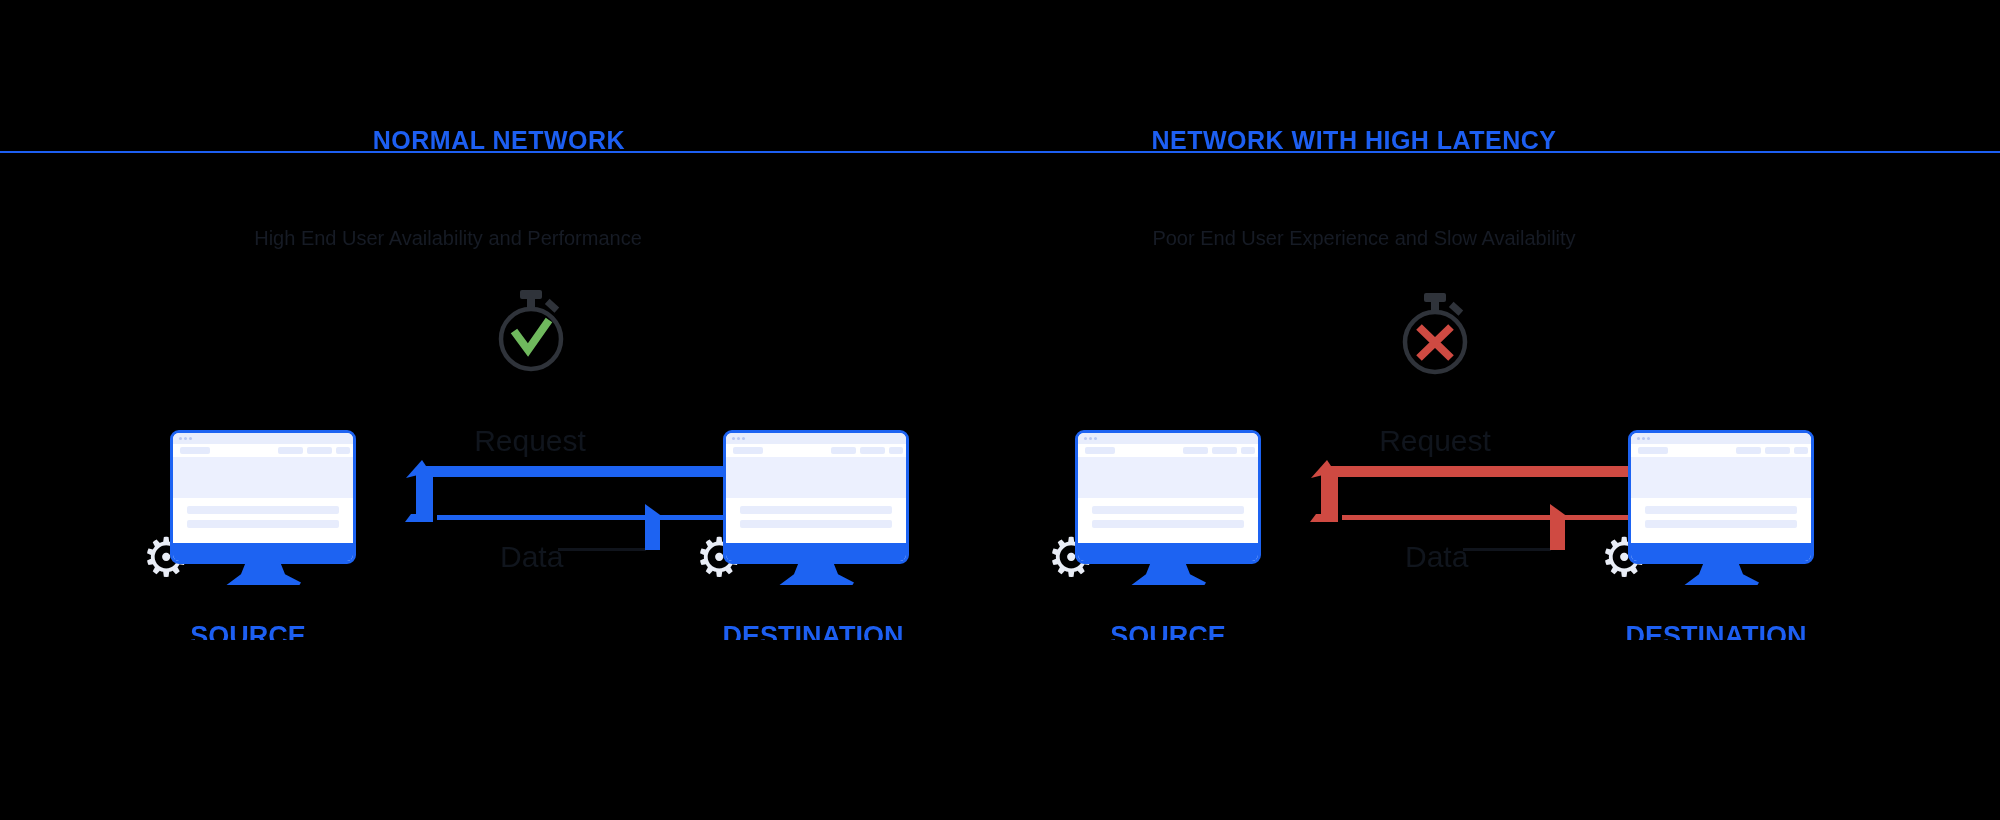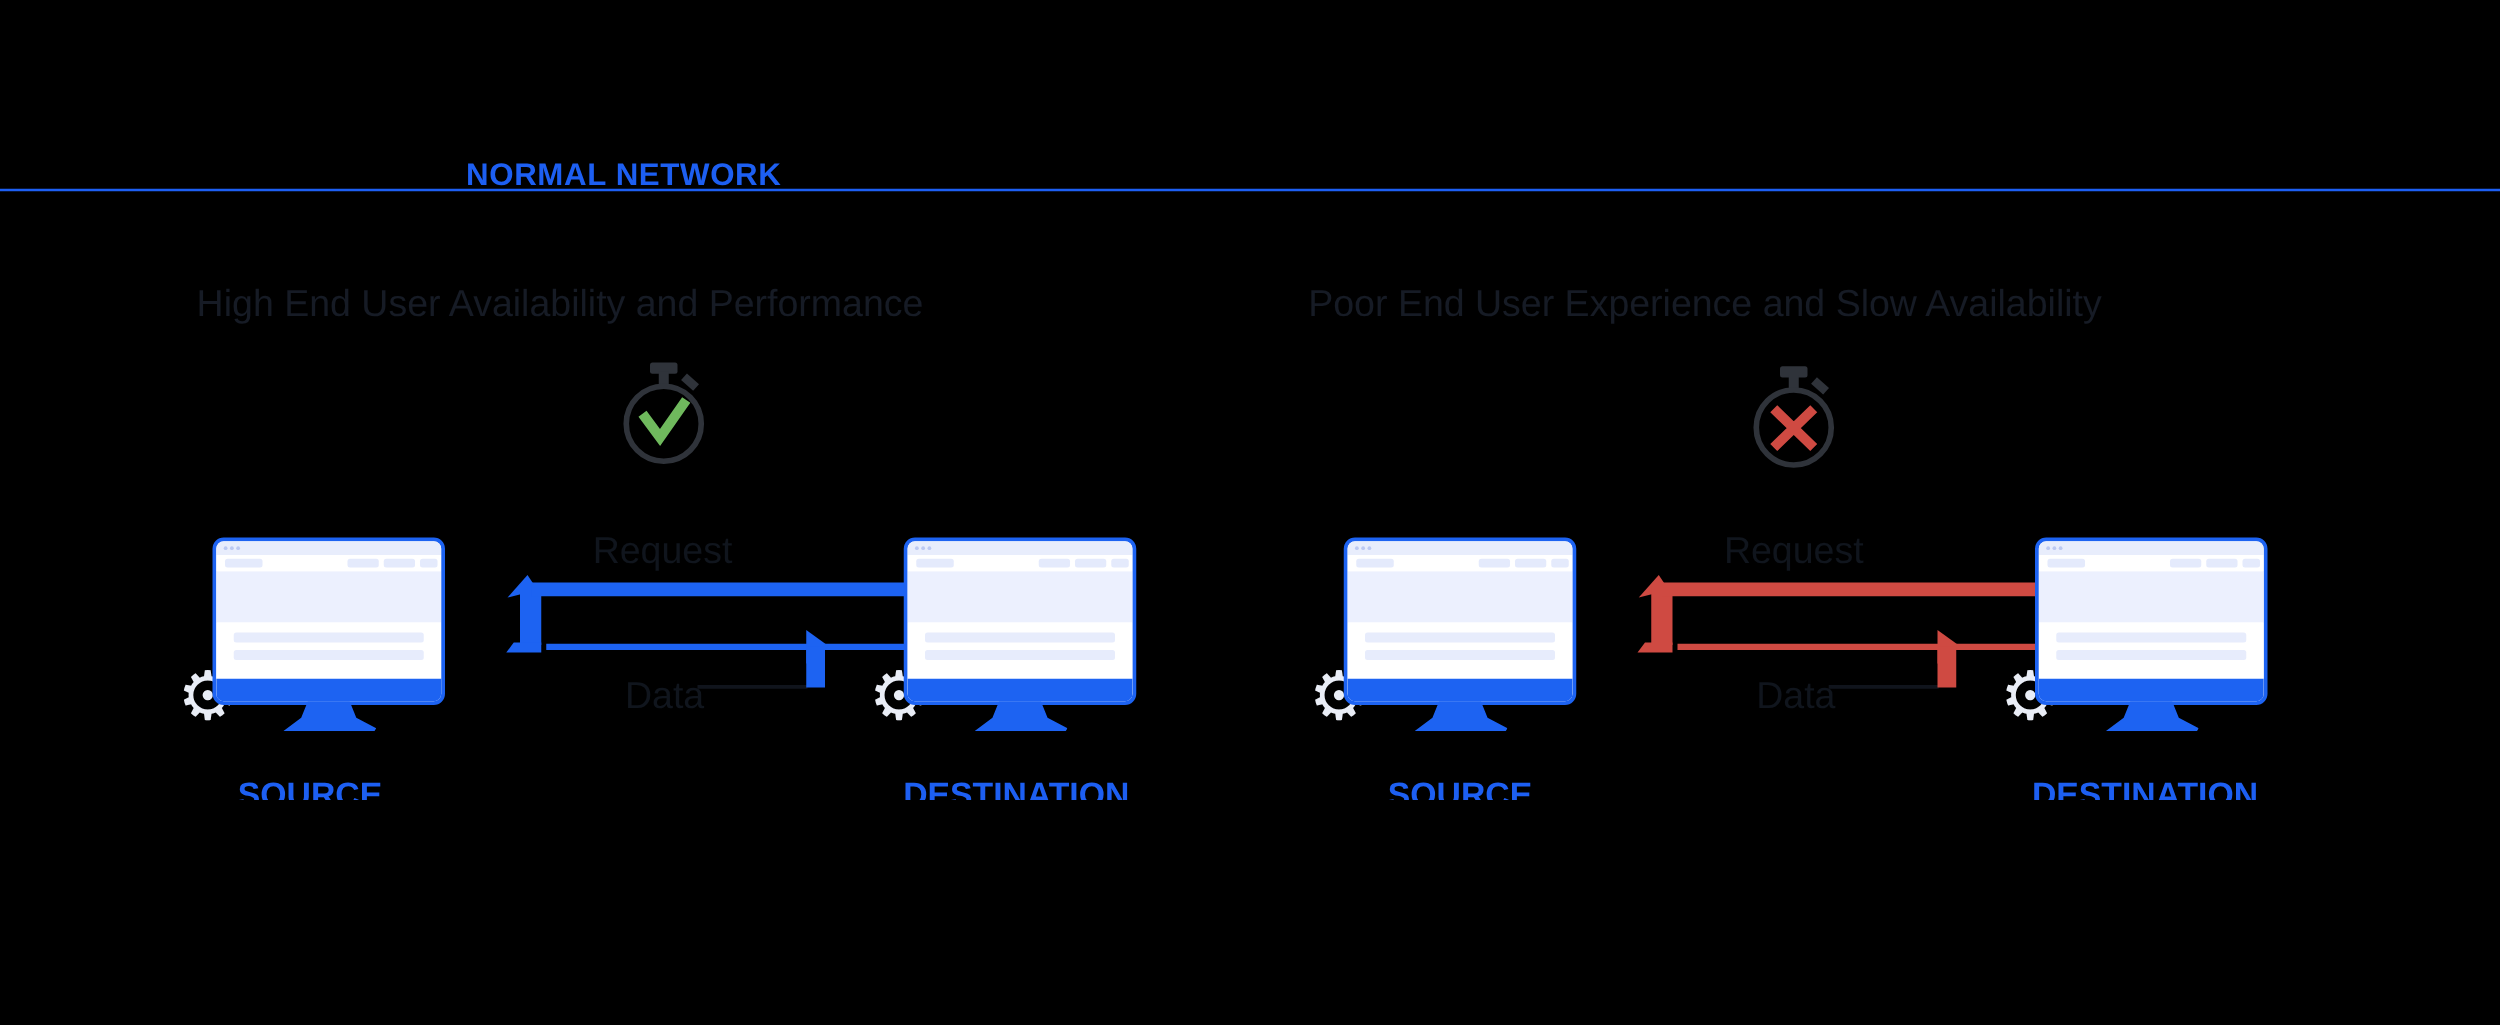--- a/index.html
+++ b/index.html
@@ -8,21 +8,21 @@
     font-family:"Liberation Sans",sans-serif;
     text-decoration:underline;
   }
   .hline{position:absolute;left:0;width:2000px;height:2px;background:#1d5ff2;}
   .panel-title{
     position:absolute;top:126px;transform:translateX(-50%);
     font-size:25px;font-weight:bold;color:#1d5ff2;letter-spacing:.5px;white-space:nowrap;z-index:3;
   }
   .panel-subtitle{
     position:absolute;top:227px;transform:translateX(-50%);
-    font-size:30px;color:#161b25;white-space:nowrap;
+    font-size:20px;color:#161b25;white-space:nowrap;
   }
   .flow-label{position:absolute;font-size:30px;color:#10151d;white-space:nowrap;}
   .flow-label.request{transform:translateX(-50%);}
   .leader-line{position:absolute;height:3px;background:#10141c;}
   .device-label{
     position:absolute;top:621px;transform:translateX(-50%);
     font-size:27px;font-weight:bold;color:#1d5ff2;white-space:nowrap;z-index:3;
   }
   
   .monitor-unit{position:absolute;top:430px;width:186px;height:160px;}
@@ -129,20 +129,21 @@
     <polygon points="240,49 240,76 258,62" fill="currentColor"></polygon>
     <rect x="240" y="62" width="15" height="33" fill="currentColor"></rect>
   </svg>
   <div class="flow-label request" style="left:530px;top:424px">Request</div>
   <div class="flow-label" style="left:500px;top:540px">Data</div>
   <div class="leader-line" style="left:558px;top:548px;width:88px"></div>
 
   <div class="device-label" style="left:248px">SOURCE</div>
   <div class="device-label" style="left:813px">DESTINATION</div>
 
+  <div class="panel-title" style="left:1354px">NETWORK WITH HIGH LATENCY</div>
   <div class="panel-subtitle" style="left:1364px">Poor End User Experience and Slow Availability</div>
 
   <svg class="stopwatch" style="left:1395px;top:286px" width="80" height="90" viewBox="0 0 80 90">
     <rect x="29" y="7" width="22" height="9" rx="2" fill="#2f333a"></rect>
     <rect x="36" y="14" width="8" height="13" fill="#2f333a"></rect>
     <rect x="55" y="19" width="13" height="7" fill="#2f333a" transform="rotate(42 61 22)"></rect>
     <circle cx="40" cy="56" r="30" fill="none" stroke="#2f333a" stroke-width="4.5"></circle>
     <path d="M24 41 L56 72 M56 41 L24 72" fill="none" stroke="#cf4a42" stroke-width="8"></path>
   </svg>
 

